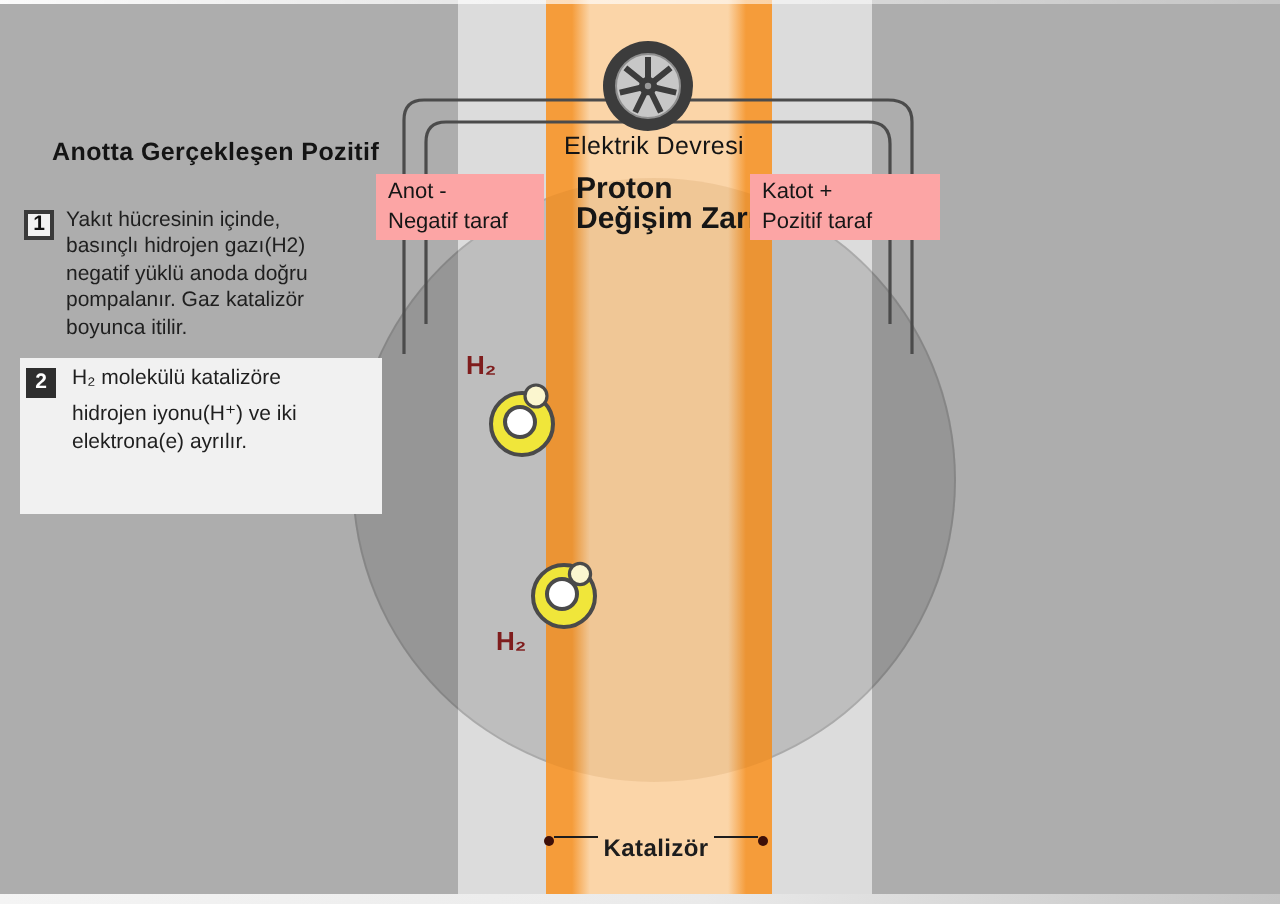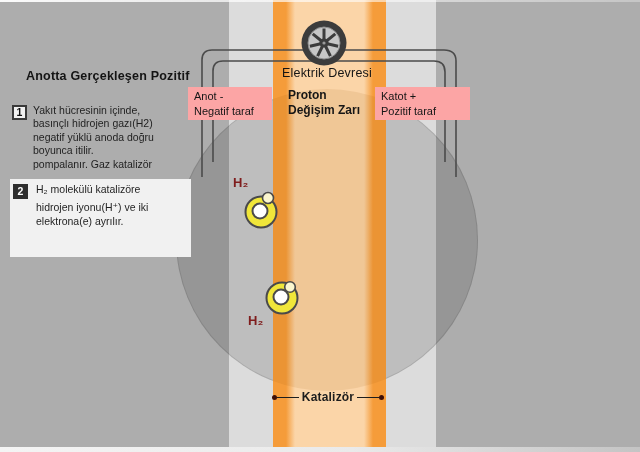--- a/index.html
+++ b/index.html
@@ -41,21 +41,21 @@
     font-size:12.5px;font-weight:normal;color:#141414;letter-spacing:0.2px;
   }
 
   .lblbox{
     top:87px;height:33px;background:#fca5a5;box-sizing:border-box;
     font-size:11px;line-height:14.5px;padding:2px 0 0 6px;color:#161616;
   }
   .anot-box{left:188px;width:84px;}
   .katot-box{left:375px;width:95px;}
   .proton-label{
-    left:288px;top:88px;font-size:12px;line-height:14.5px;
+    left:288px;top:88px;font-size:15px;line-height:14.5px;
     font-weight:bold;color:#161616;
   }
 
   .panel-title{left:26px;top:69px;font-size:12.5px;font-weight:bold;color:#141414;letter-spacing:0.2px;}
 
   .marker{
     width:15px;height:15px;font-size:10.5px;font-weight:bold;text-align:center;
     box-sizing:border-box;
   }
   .marker-1{left:12px;top:105px;background:#f2f2f2;border:2px solid #3a3a3a;color:#111;line-height:11px;}
@@ -65,22 +65,22 @@
   .step1-text{left:33px;top:104px;}
   .panel2{left:10px;top:179px;width:181px;height:78px;background:#f1f1f1;}
   .step2-text{left:36px;top:183px;}
   .step2-gap{height:5px;}
 
   .h2-label{font-size:13px;font-weight:bold;color:#7f1d1d;}
   .h2-upper{left:233px;top:175px;}
   .h2-lower{left:248px;top:313px;}
 
   .catalyst-note{
-    left:272px;top:390px;width:112px;height:15px;
-    display:flex;align-items:center;
+    left:272px;top:418px;width:112px;height:15px;
+    display:flex;align-items:flex-start;
     font-size:12px;font-weight:bold;color:#1d1d1d;
   }
   .kdot{width:5px;height:5px;border-radius:50%;background:#3d0f08;flex:0 0 auto;}
   .kline{flex:1;height:0;border-top:1.6px solid #1d1d1d;}
   .ktext{padding:0 3px;flex:0 0 auto;transform:translateY(-1px);letter-spacing:0.2px;}
 
   .topline{left:0;top:0;width:640px;height:2px;
     background:linear-gradient(90deg,rgba(255,255,255,0.95),rgba(255,255,255,0.30));}
   .bottomstrip{left:0;top:447px;width:640px;height:5px;
     background:linear-gradient(90deg,#f4f4f4 0%,#eaeaea 55%,#c4c4c4 100%);}
@@ -125,22 +125,22 @@
     <div>Pozitif taraf</div>
   </div>
 
   <div class="abs panel-title">Anotta Gerçekleşen Pozitif</div>
 
   <div class="abs marker marker-1">1</div>
   <div class="abs step-text step1-text">
     <div>Yakıt hücresinin içinde,</div>
     <div>basınçlı hidrojen gazı(H2)</div>
     <div>negatif yüklü anoda doğru</div>
+    <div>pompalanır. Gaz katalizör</div>
     <div>boyunca itilir.</div>
-    <div>pompalanır. Gaz katalizör</div>
   </div>
 
   <div class="abs panel2"></div>
   <div class="abs marker marker-2">2</div>
   <div class="abs step-text step2-text">
     <div>H₂ molekülü katalizöre</div>
     <div class="step2-gap"></div>
     <div>hidrojen iyonu(H⁺) ve iki</div>
     <div>elektrona(e) ayrılır.</div>
   </div>

